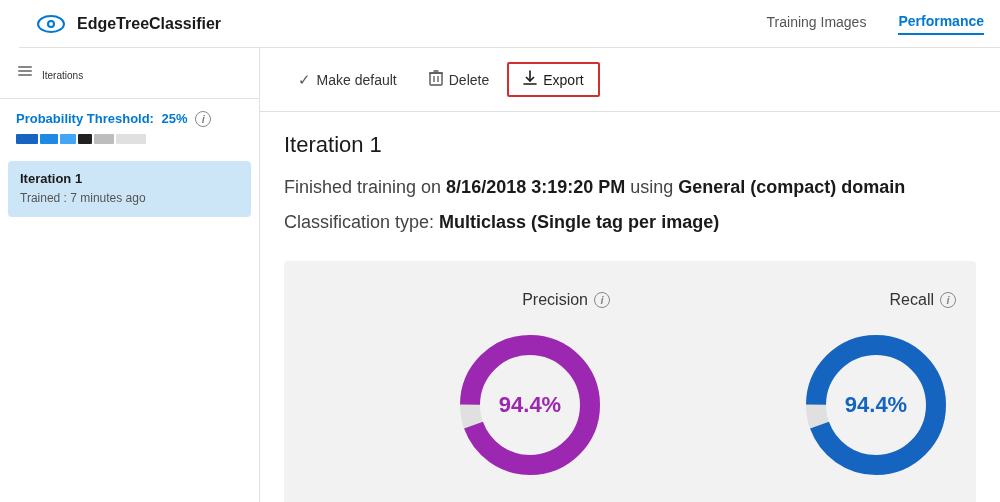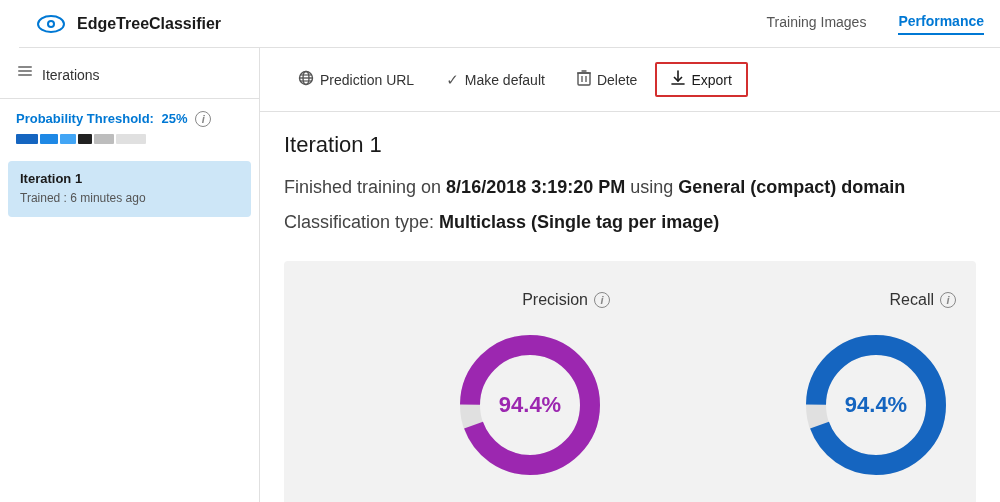--- a/index.html
+++ b/index.html
@@ -40,21 +40,21 @@
       padding: 0;
       background: #fff;
       overflow-y: auto;
     }
     .sidebar-header {
       display: flex; align-items: center; gap: 8px;
       padding: 16px 16px 12px 16px;
       border-bottom: 1px solid #e0e0e0;
     }
     .sidebar-header-icon { color: #555; font-size: 16px; }
-    .sidebar-header-label { font-size: 14px; font-weight: 500; color: #333; }
+    .sidebar-header-label { font-size: 10px; font-weight: 500; color: #333; }
 
     .prob-threshold {
       padding: 12px 16px 8px 16px;
     }
     .prob-label { font-size: 13px; color: #333; margin-bottom: 6px; }
     .prob-label span { color: #0078d4; font-weight: 600; }
     .prob-bar {
       display: flex; gap: 2px; align-items: center; height: 12px;
     }
     .bar-segment {
@@ -185,39 +185,27 @@
         <div class="bar-segment" style="background:#1e88e5;width:18px;"></div>
         <div class="bar-segment" style="background:#42a5f5;width:16px;"></div>
         <div class="bar-segment" style="background:#212121;width:14px;"></div>
         <div class="bar-segment" style="background:#bdbdbd;width:20px;"></div>
         <div class="bar-segment" style="background:#e0e0e0;width:30px;"></div>
       </div>
     </div>
 
     <div class="iteration-item selected">
       <div class="iteration-name">Iteration 1</div>
-      <div class="iteration-detail">Trained : 6 minutes ago</div>
+      <div class="iteration-detail">Trained : 7 minutes ago</div>
     </div>
   </div>
 
   <div class="content">
 
     <div class="toolbar">
-      <button class="toolbar-btn">
-        <span class="btn-icon">
-          <svg width="16" height="16" viewBox="0 0 16 16" fill="none">
-            <circle cx="8" cy="8" r="6.5" stroke="#555" stroke-width="1.4" fill="none"></circle>
-            <ellipse cx="8" cy="8" rx="3" ry="6.5" stroke="#555" stroke-width="1.4" fill="none"></ellipse>
-            <line x1="1.5" y1="8" x2="14.5" y2="8" stroke="#555" stroke-width="1.4"></line>
-            <line x1="2" y1="5" x2="14" y2="5" stroke="#555" stroke-width="1.2"></line>
-            <line x1="2" y1="11" x2="14" y2="11" stroke="#555" stroke-width="1.2"></line>
-          </svg>
-        </span>
-        <span>Prediction URL</span>
-      </button>
 
       <button class="toolbar-btn">
         <span class="btn-icon">✓</span>
         <span>Make default</span>
       </button>
 
       <button class="toolbar-btn">
         <span class="btn-icon">
           <svg width="14" height="16" viewBox="0 0 14 16" fill="none">
             <rect x="1" y="3" width="12" height="12" rx="1" stroke="#555" stroke-width="1.4" fill="none"></rect>

